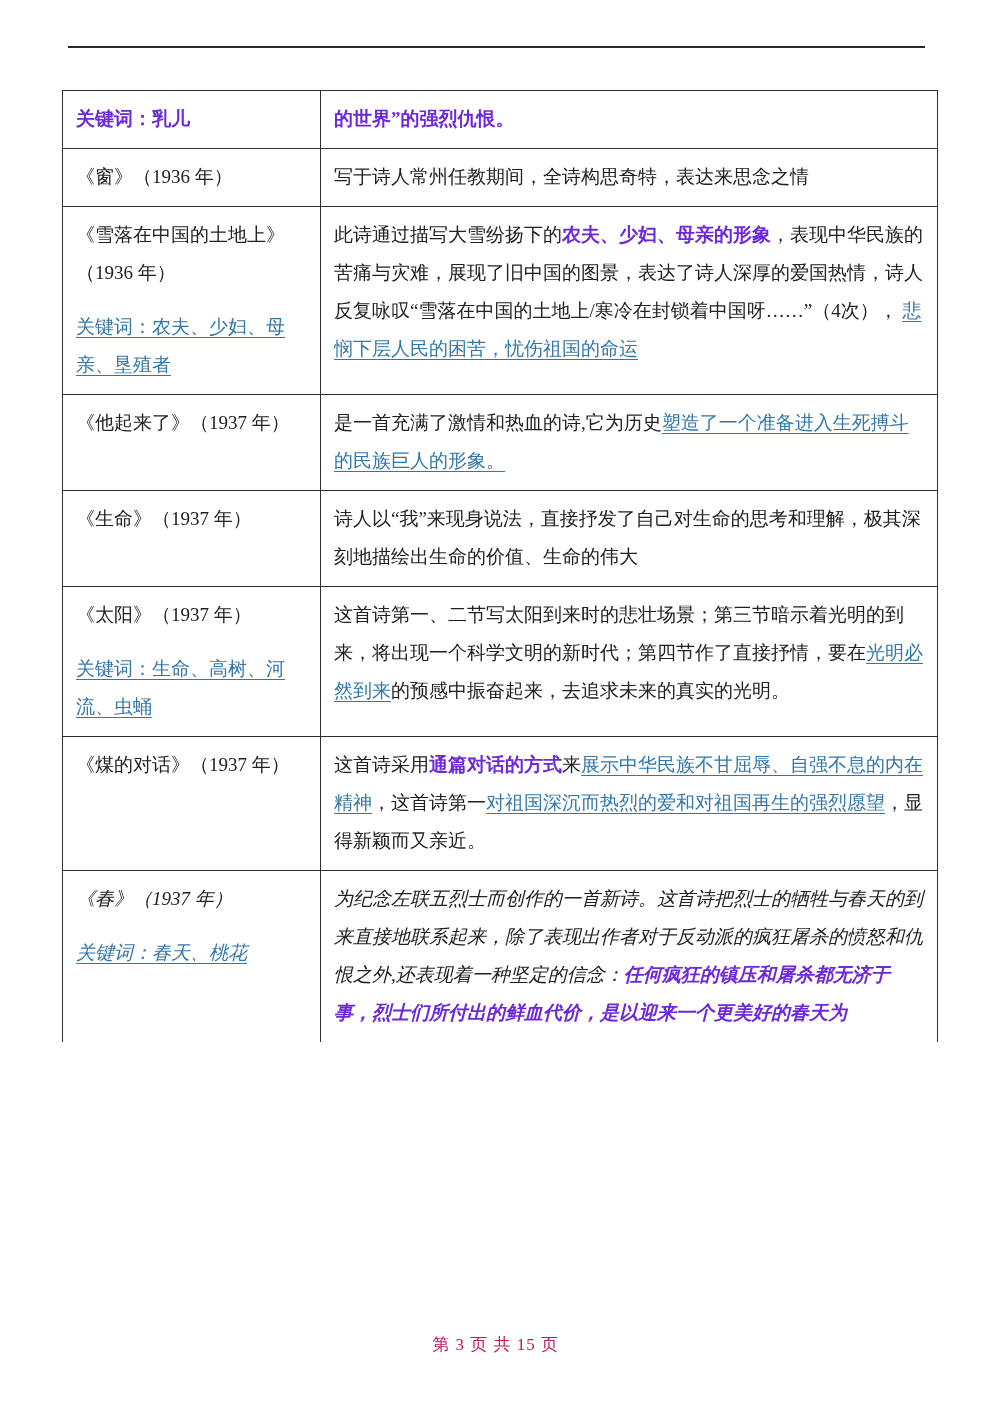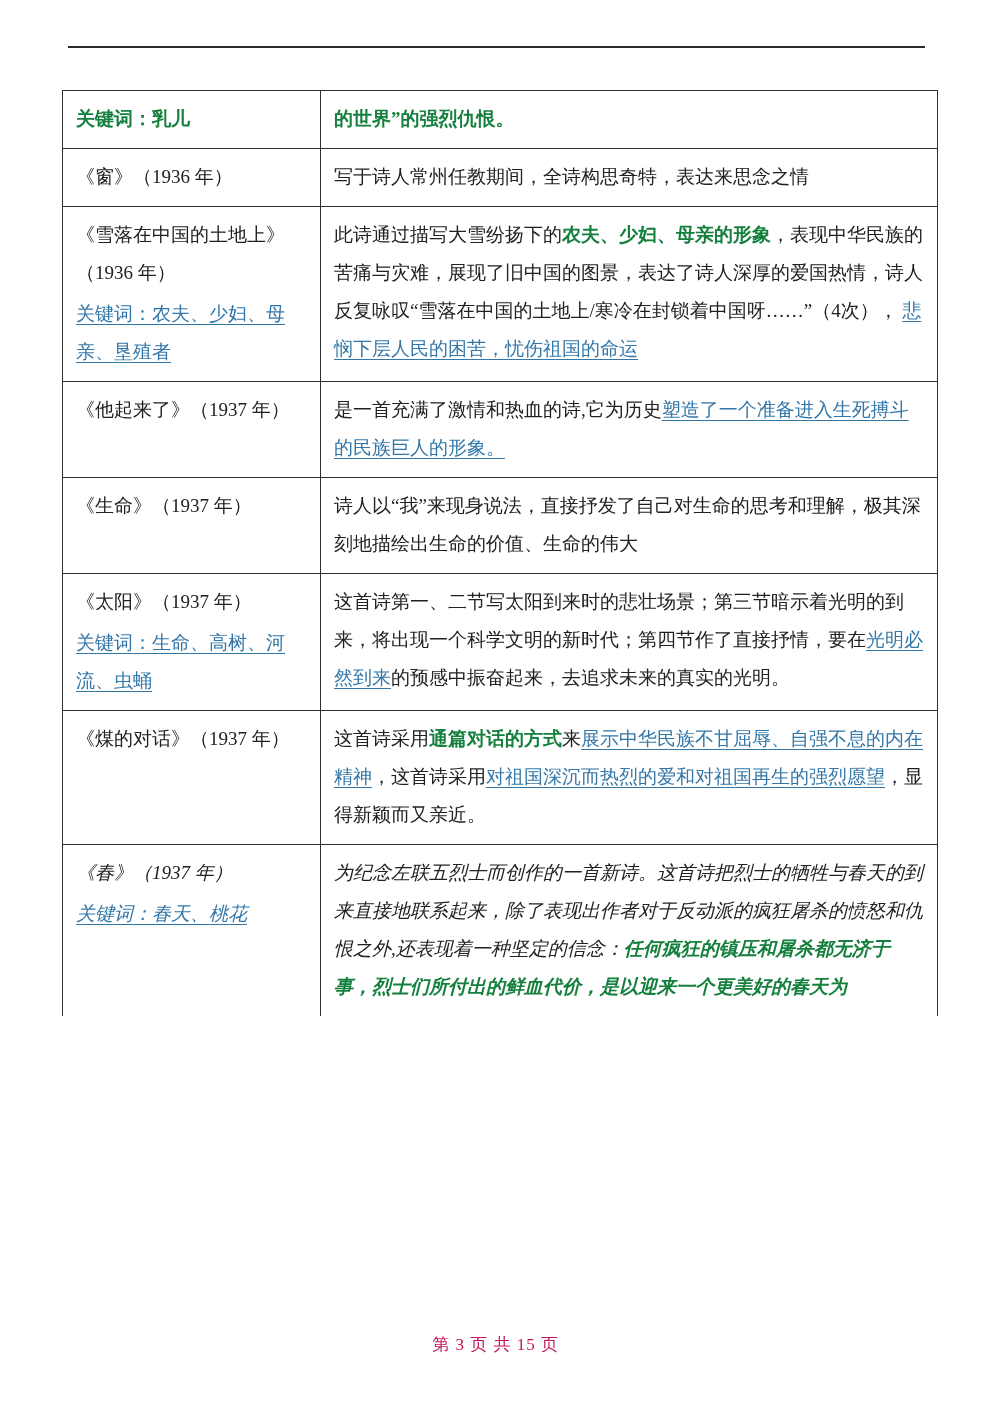--- a/index.html
+++ b/index.html
@@ -34,23 +34,23 @@
     border: 1px solid #2f2f2f;
     vertical-align: top;
     padding: 9px 12px 10px 13px;
     font-size: 19px;
     line-height: 38px;
     word-break: break-all;
   }
   table.notes td.left { width: 258px; }
   table.notes tr:last-child td { border-bottom: 0; font-style: italic; }
   .para { margin: 0; }
-  .para.gap { margin-top: 3px; }
+  .para.gap { margin-top: 16px; }
   .seg-r {
-    color: #15803d;
+    color: #6d28d9;
     font-weight: bold;
   }
   .seg-b {
     color: #3377a8;
     text-decoration: underline;
     text-underline-offset: 4px;
     text-decoration-thickness: 1px;
   }
   .footer {
     position: absolute;
@@ -119,21 +119,21 @@
         </td>
         <td class="right">
           <div class="para"><span>这首诗第一、二节写太阳到来时的悲壮场景；第三节暗示着光明的到来，将出现一个科学文明的新时代；第四节作了直接抒情，要在</span><span class="seg-b">光明必然到来</span><span>的预感中振奋起来，去追求未来的真实的光明。</span></div>
         </td>
       </tr>
       <tr>
         <td class="left">
           <div class="para">《煤的对话》（1937 年）</div>
         </td>
         <td class="right">
-          <div class="para"><span>这首诗采用</span><span class="seg-r">通篇对话的方式</span><span>来</span><span class="seg-b">展示中华民族不甘屈辱、自强不息的内在精神</span><span>，这首诗采用</span><span class="seg-b">对祖国深沉而热烈的爱和对祖国再生的强烈愿望</span><span>，显得新颖而又亲近。</span></div>
+          <div class="para"><span>这首诗采用</span><span class="seg-r">通篇对话的方式</span><span>来</span><span class="seg-b">展示中华民族不甘屈辱、自强不息的内在精神</span><span>，这首诗第一</span><span class="seg-b">对祖国深沉而热烈的爱和对祖国再生的强烈愿望</span><span>，显得新颖而又亲近。</span></div>
         </td>
       </tr>
       <tr>
         <td class="left">
           <div class="para">《春》（1937 年）</div>
           <div class="para seg-b gap">关键词：春天、桃花</div>
         </td>
         <td class="right">
           <div class="para"><span>为纪念左联五烈士而创作的一首新诗。这首诗把烈士的牺牲与春天的到来直接地联系起来，除了表现出作者对于反动派的疯狂屠杀的愤怒和仇恨之外,还表现着一种坚定的信念：</span><span class="seg-r">任何疯狂的镇压和屠杀都无济于事，烈士们所付出的鲜血代价，是以迎来一个更美好的春天为</span></div>
         </td>

